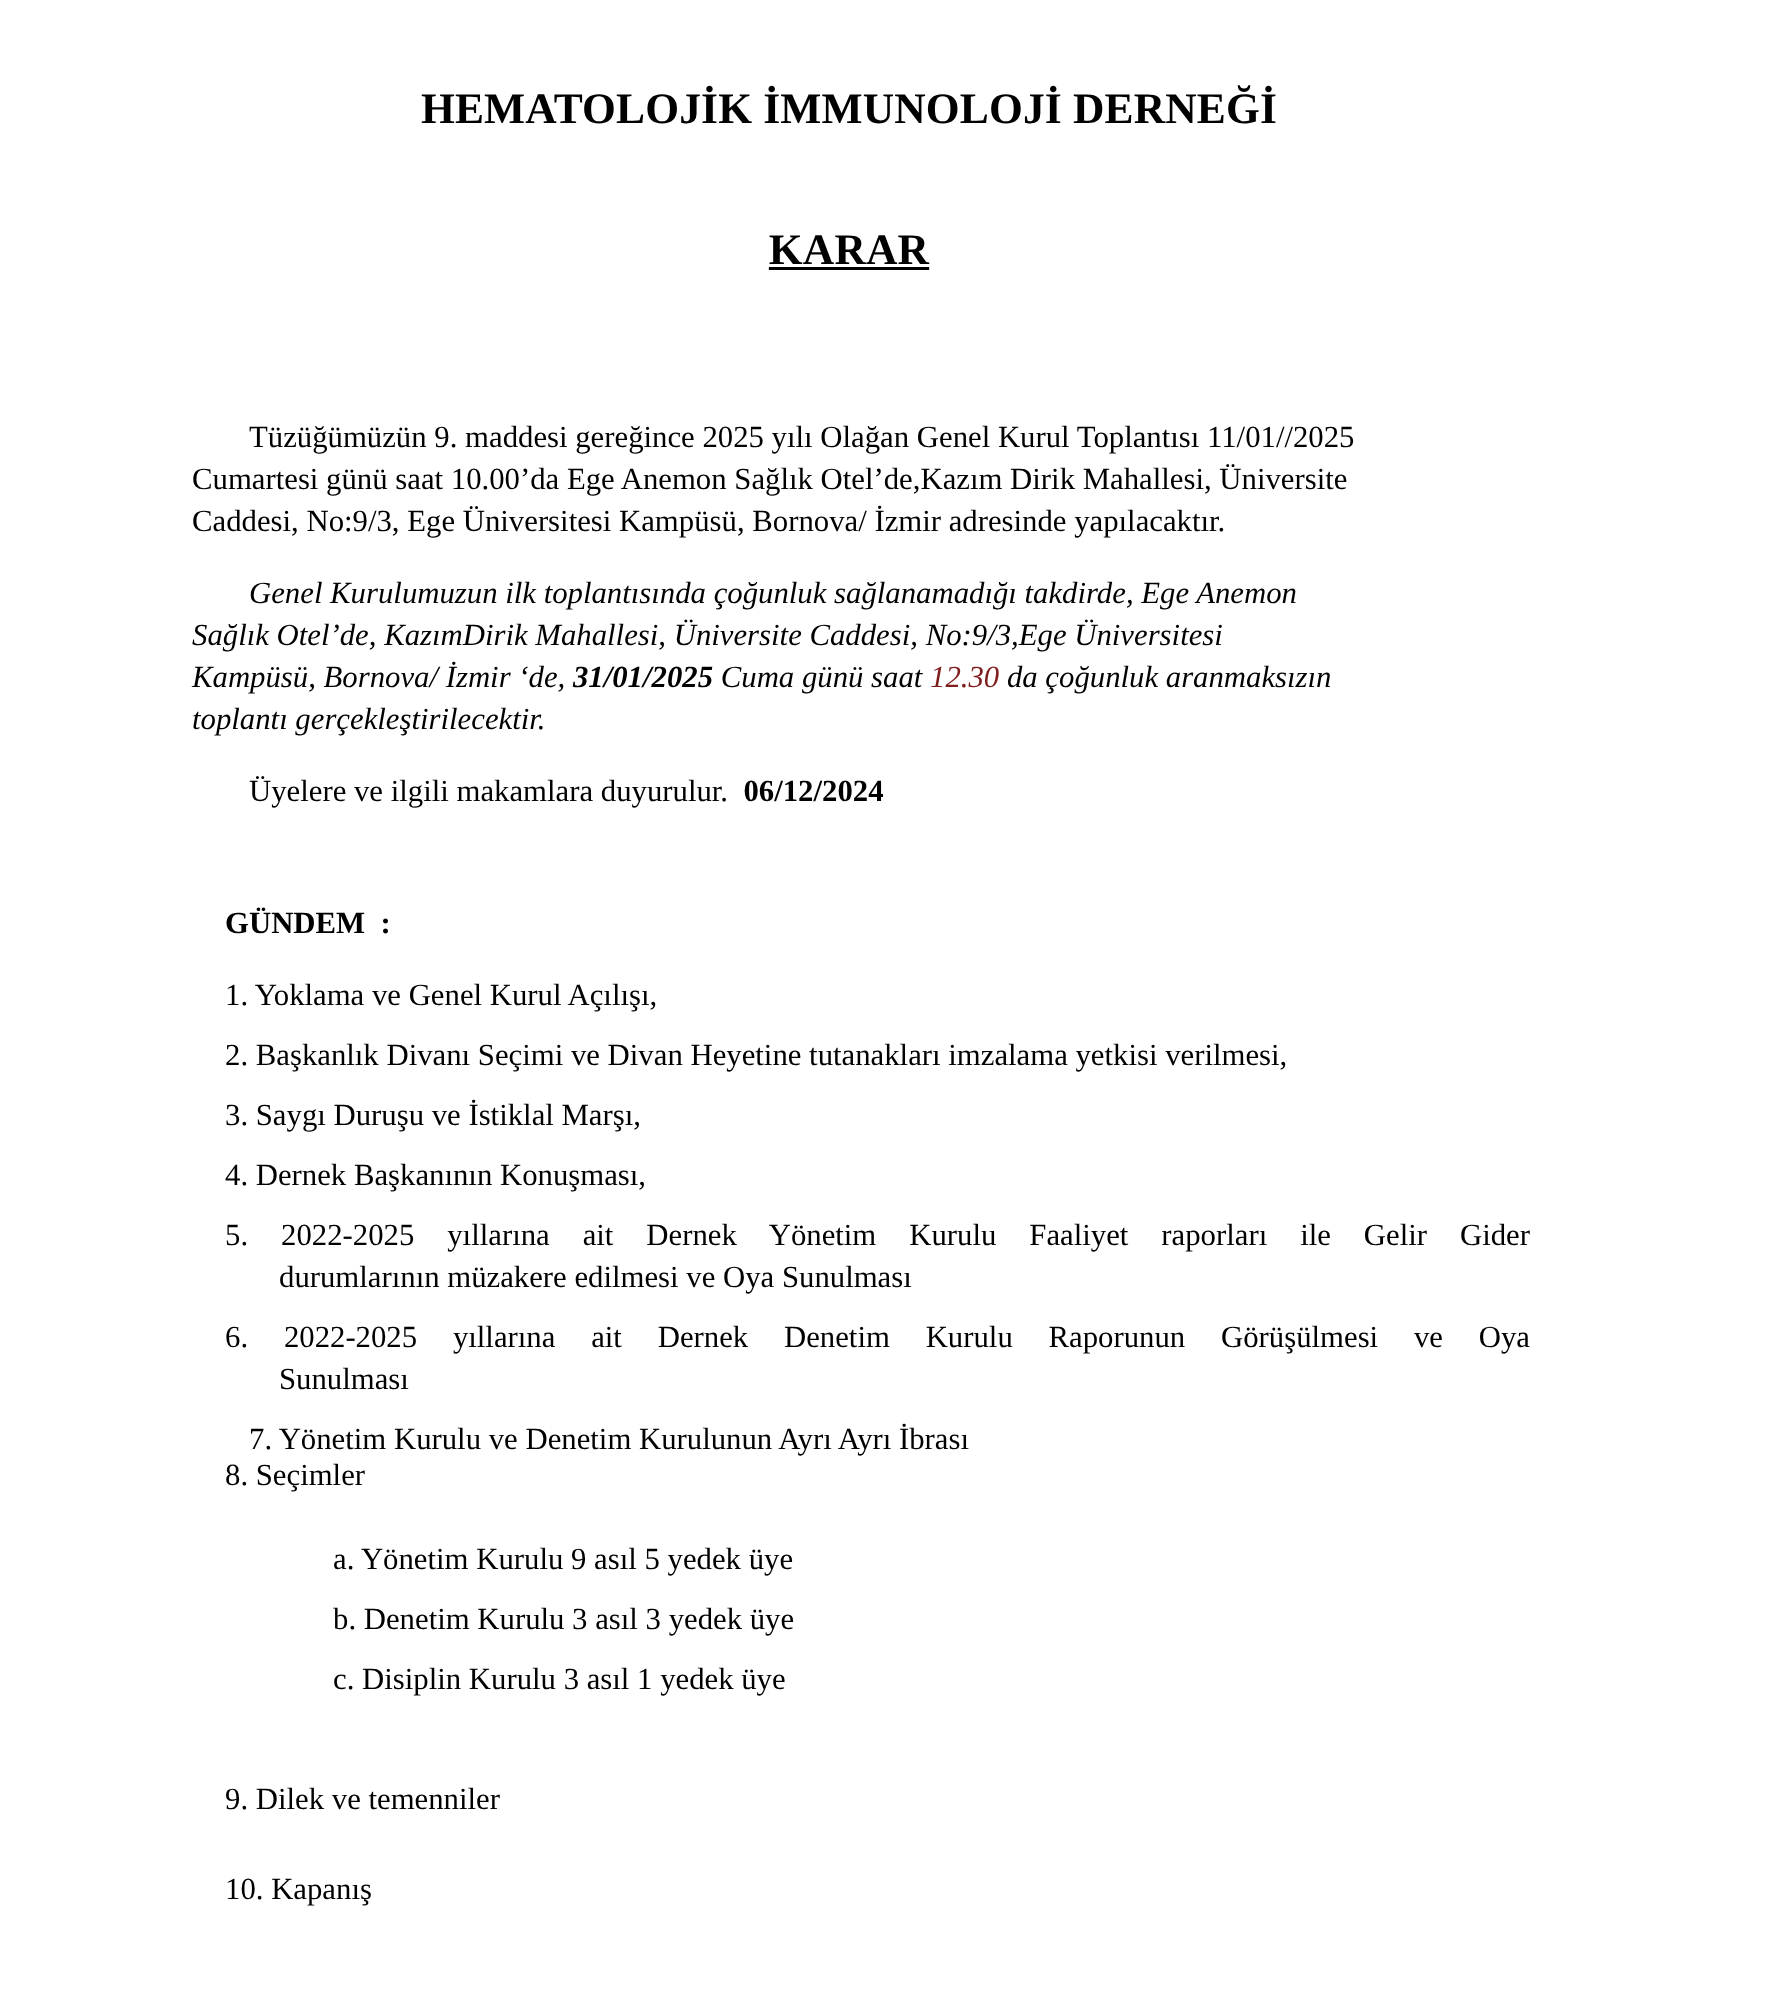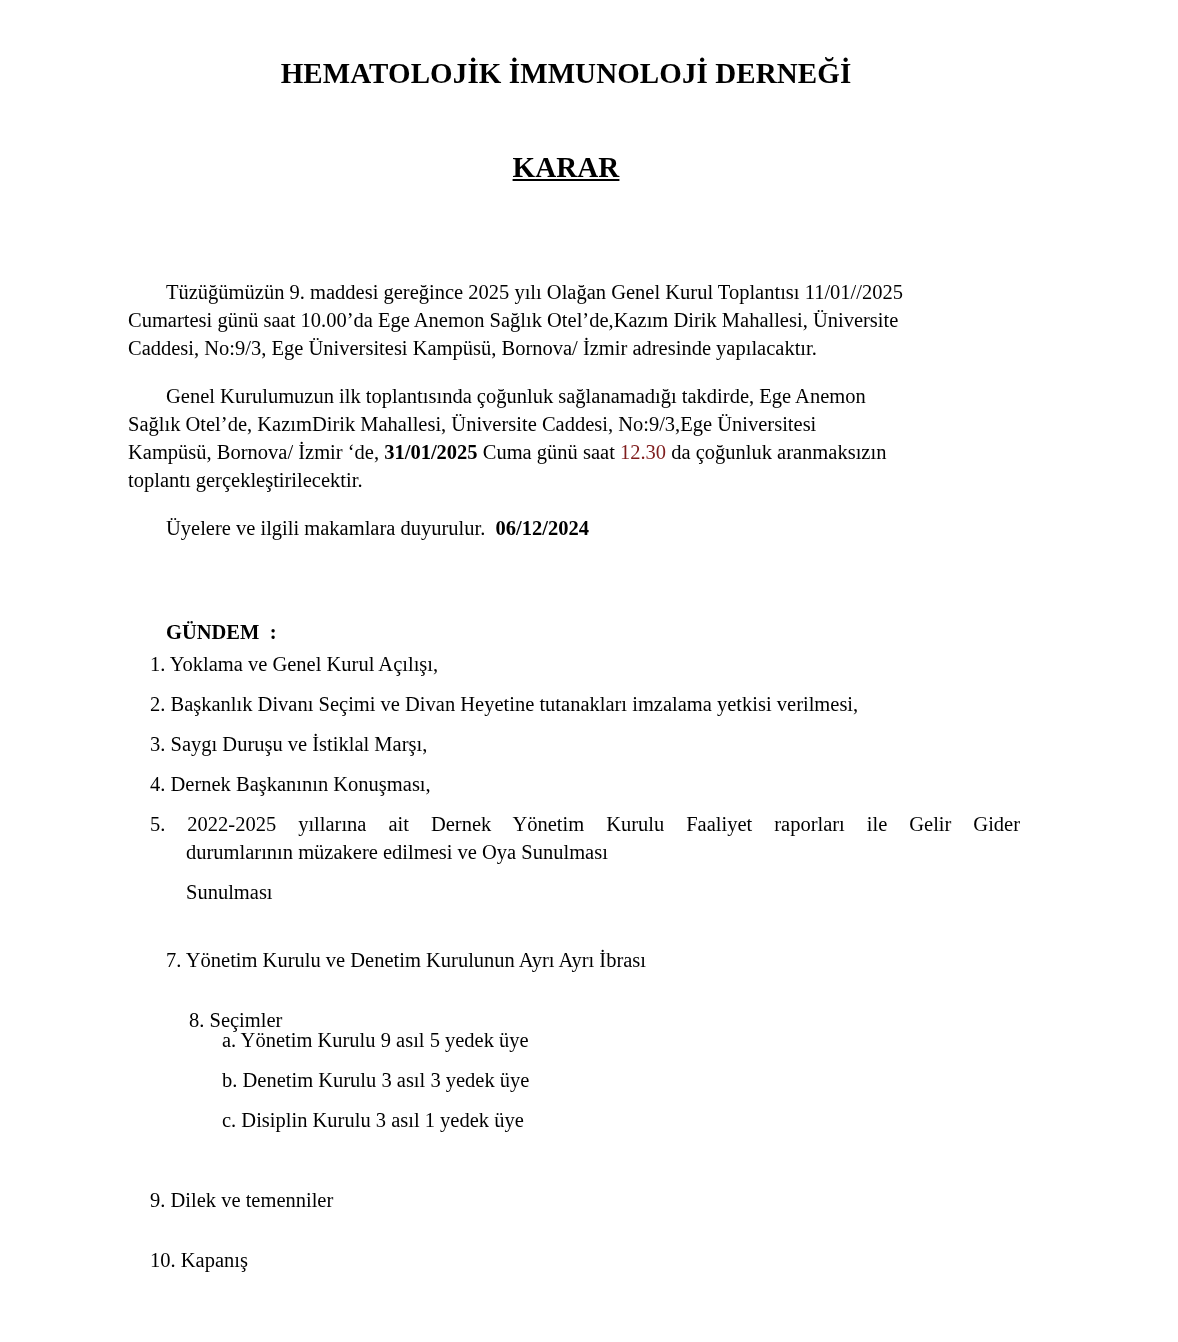--- a/index.html
+++ b/index.html
@@ -39,32 +39,32 @@
       left: 0;
       width: 908px;
       font-size: 20.5px;
       line-height: 28px;
       text-align: justify;
       text-indent: 38px;
       margin: 16px;
     }
     .para .nl { display: block; text-indent: 0; }
     .p1 { top: 262px; }
-    .p2 { top: 366px; }
+    .p2 { top: 366px; font-style: italic; }
     .p3 { top: 498px; }
     .red { color: #7f1d1d; }
     .b { font-weight: bold; }
     .gundem-heading {
       position: absolute;
       left: 38px;
       top: 602px;
       font-size: 20.5px;
       line-height: 28px;
       font-weight: bold;
-      margin: 16px;
+      margin: 0;
     }
     .agenda {
       position: absolute;
       left: 38px;
       top: 650px;
       width: 870px;
       margin: 0;
       padding: 0;
       list-style: none;
       font-size: 20.5px;
@@ -136,27 +136,28 @@
     </div>
     <div class="agenda-item" style="top:120px;">
       <span class="num">4.</span>
       <span class="text">Dernek Başkanının Konuşması,</span>
     </div>
     <div class="agenda-item justified" style="top:160px;">
       <span class="line1"><span>5.</span> <span>2022-2025 yıllarına ait Dernek Yönetim Kurulu Faaliyet raporları ile Gelir Gider</span></span>
       <span class="line2">durumlarının müzakere edilmesi ve Oya Sunulması</span>
     </div>
     <div class="agenda-item justified" style="top:228px;">
+      <span class="line1"><span>6.</span> <span>2022-2025 yıllarına ait Dernek Denetim Kurulu Raporunun Görüşülmesi ve Oya</span></span>
       <span class="line2">Sunulması</span>
     </div>
     <div class="agenda-item" style="top:296px;margin-left:16px;">
       <span class="num">7.</span>
       <span class="text">Yönetim Kurulu ve Denetim Kurulunun Ayrı Ayrı İbrası</span>
     </div>
-    <div class="agenda-item" style="top:356px;margin-left:39px;">
+    <div class="agenda-item" style="top:320px;">
       <span class="num">8.</span>
       <span class="text">Seçimler</span>
     </div>
     <div class="agenda-item sub-item" style="top:376px;">
       <span class="num">a.</span>
       <span class="text">Yönetim Kurulu 9 asıl 5 yedek üye</span>
     </div>
     <div class="agenda-item sub-item" style="top:416px;">
       <span class="num">b.</span>
       <span class="text">Denetim Kurulu 3 asıl 3 yedek üye</span>

